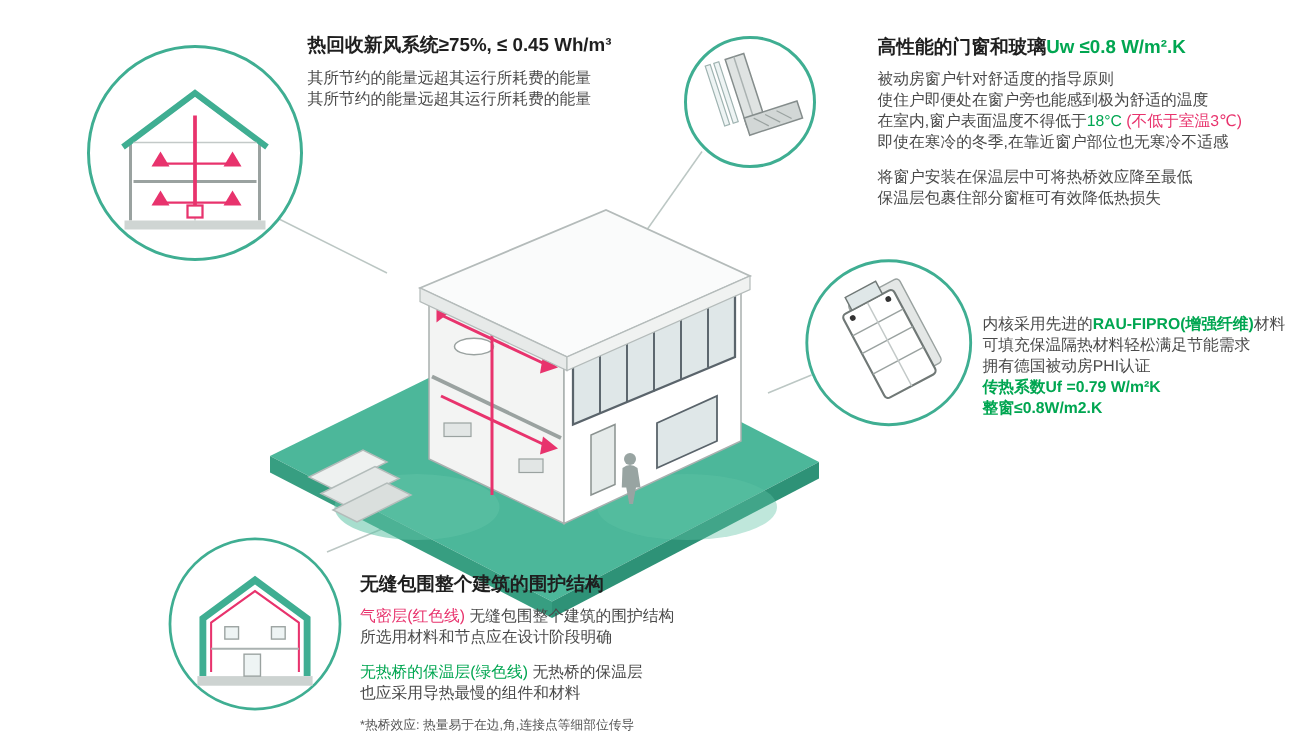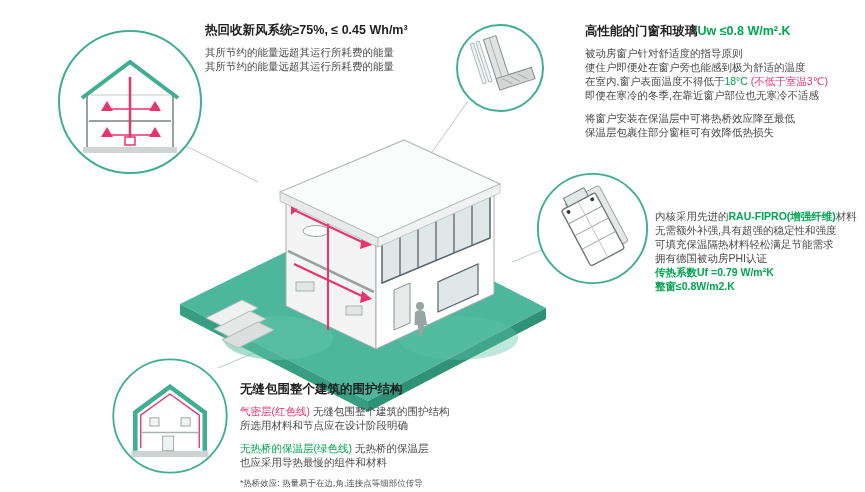--- a/index.html
+++ b/index.html
@@ -161,21 +161,20 @@
     <div class="body-line">即使在寒冷的冬季,在靠近窗户部位也无寒冷不适感</div>
     <div class="big-gap"></div>
     <div class="body-line">将窗户安装在保温层中可将热桥效应降至最低</div>
     <div class="body-line">保温层包裹住部分窗框可有效降低热损失</div>
   </div>
 
   <div class="abs" style="left:655px;top:209px;width:208px">
     <div class="body-line">
       <span>内核采用先进的</span><span class="green bold">RAU-FIPRO(增强纤维)</span><span>材料</span>
     </div>
-    <div class="body-line">无需额外补强,具有超强的稳定性和强度</div>
     <div class="body-line">可填充保温隔热材料轻松满足节能需求</div>
     <div class="body-line">拥有德国被动房PHI认证</div>
     <div class="body-line green bold">传热系数Uf =0.79 W/m²K</div>
     <div class="body-line green bold">整窗≤0.8W/m2.K</div>
   </div>
 
   <div class="abs" style="left:240px;top:381px;width:280px">
     <div class="title">无缝包围整个建筑的围护结构</div>
     <div class="small-gap"></div>
     <div class="body-line">

